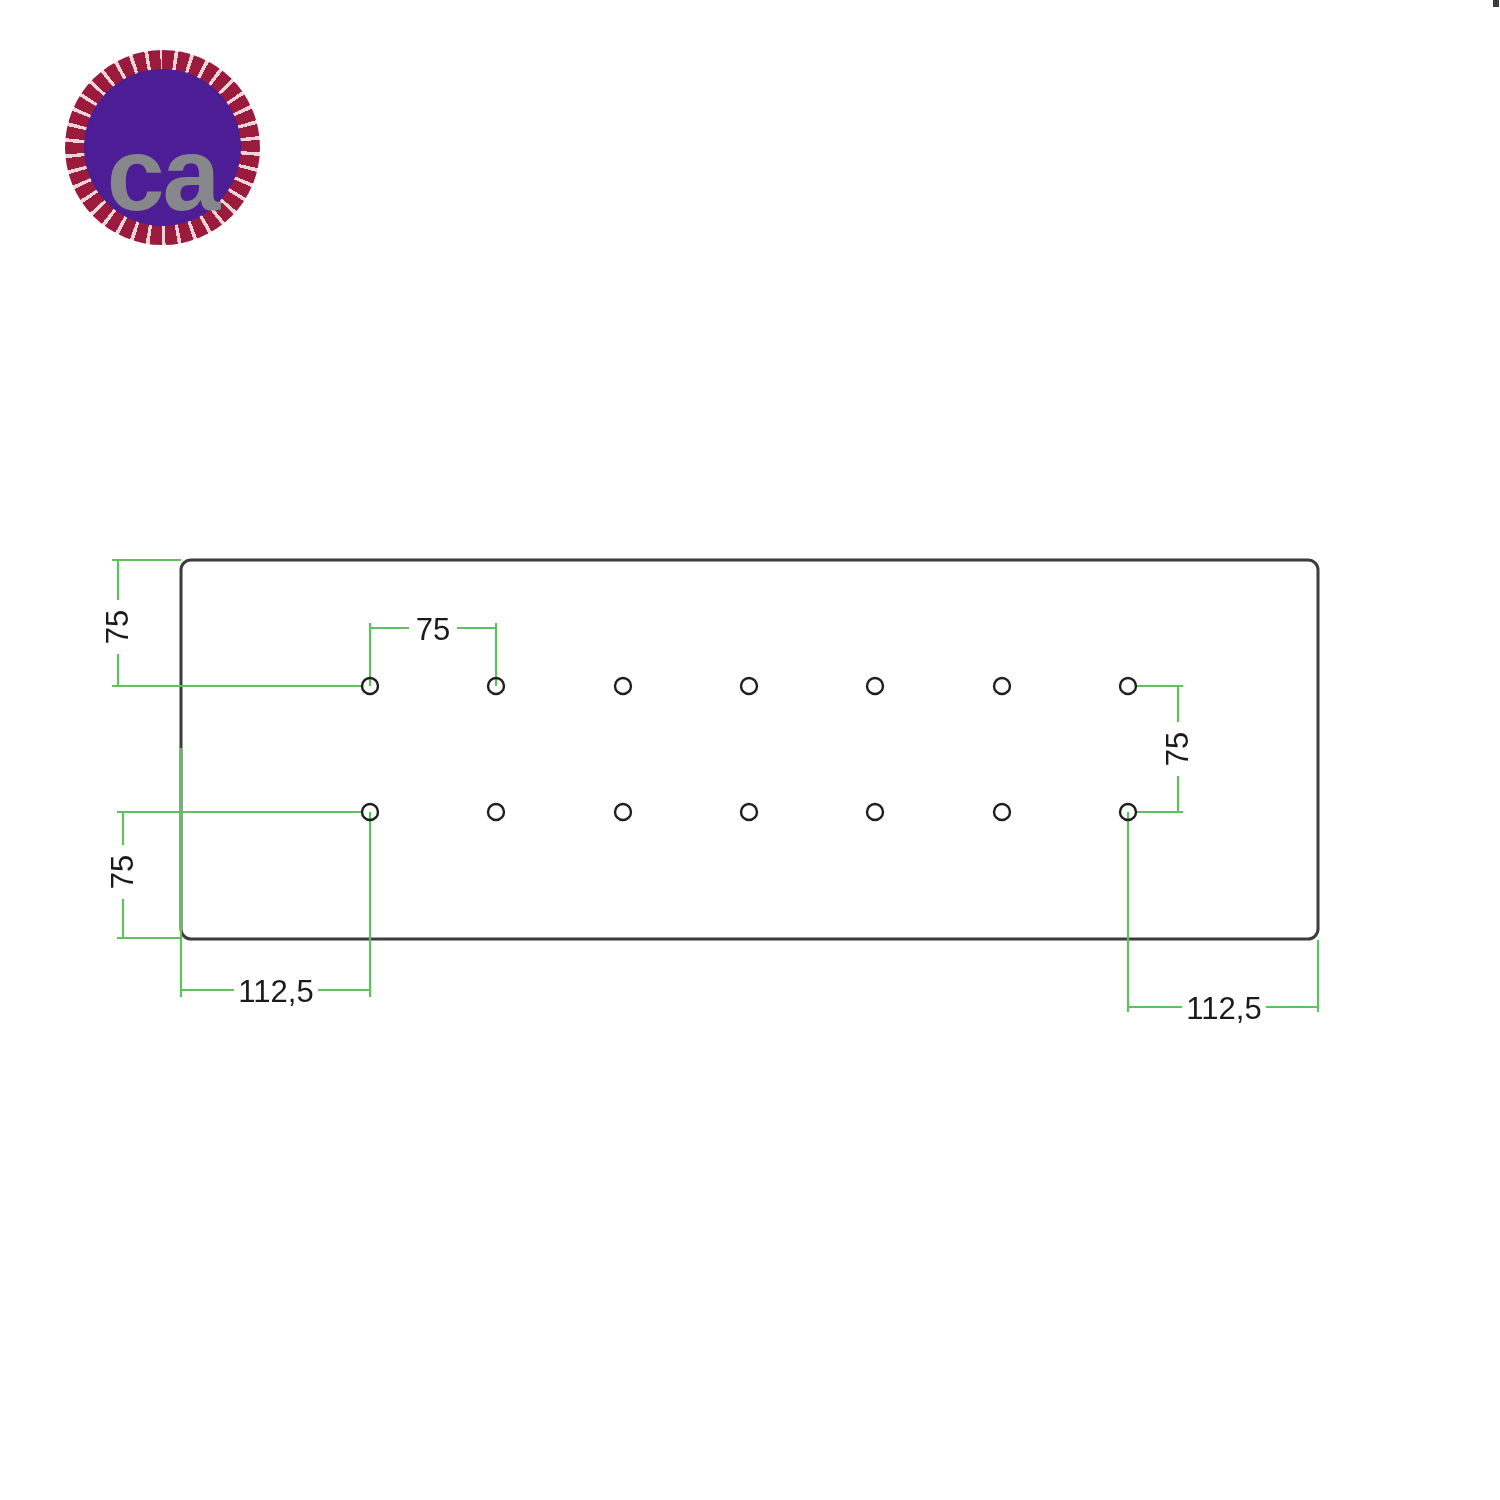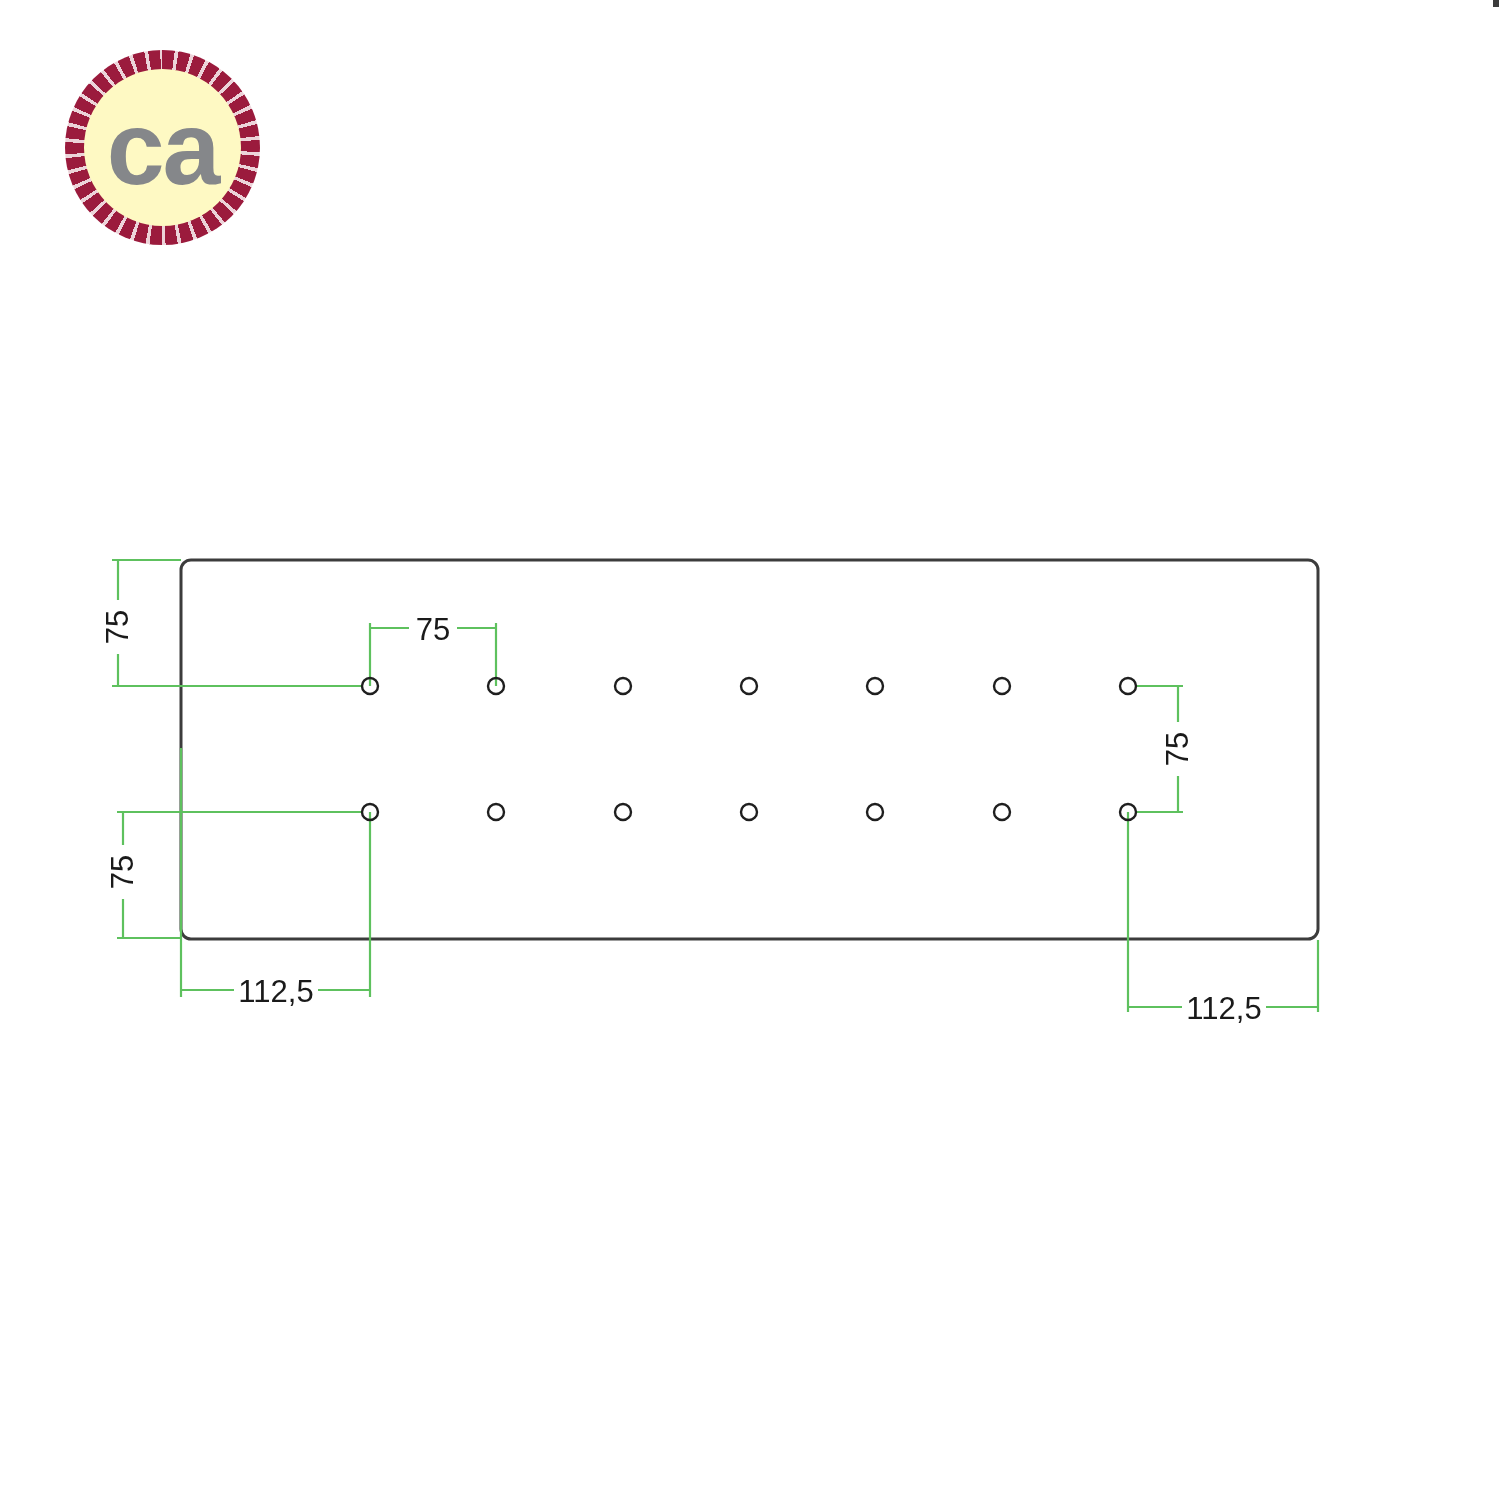--- a/index.html
+++ b/index.html
@@ -3,22 +3,22 @@
 <meta charset="utf-8">
 <style>
   html,body{margin:0;padding:0;background:#ffffff;}
   body{width:1500px;height:1500px;position:relative;overflow:hidden;
        font-family:"Liberation Sans",sans-serif;}
 
   
   .logo{position:absolute;left:65px;top:50px;width:195px;height:195px;}
   .logo-ring{position:absolute;inset:0;border-radius:50%;
     background:repeating-conic-gradient(#9b1b3d 0deg 7.2deg,#ecd3d9 7.2deg 9.5deg);}
-  .logo-inner{position:absolute;inset:19px;border-radius:50%;background:#fef9c3;
-    display:flex;align-items:center;justify-content:center;}
+  .logo-inner{position:absolute;inset:19px;border-radius:50%;background:#4c1d95;
+    display:flex;align-items:flex-end;justify-content:center;}
   .logo-text{font-size:104px;font-weight:bold;color:#85878a;line-height:1;
     letter-spacing:-2px;}
 
   
   svg{position:absolute;left:0;top:0;}
   .plate{fill:none;stroke-width:3;}
   .hole{fill:none;stroke-width:2.4;}
   .dim{stroke-width:2.2;fill:none;stroke-linecap:butt;}
   .dim-text{font-family:"Liberation Sans",sans-serif;font-size:31px;
     text-anchor:middle;stroke:none;}

